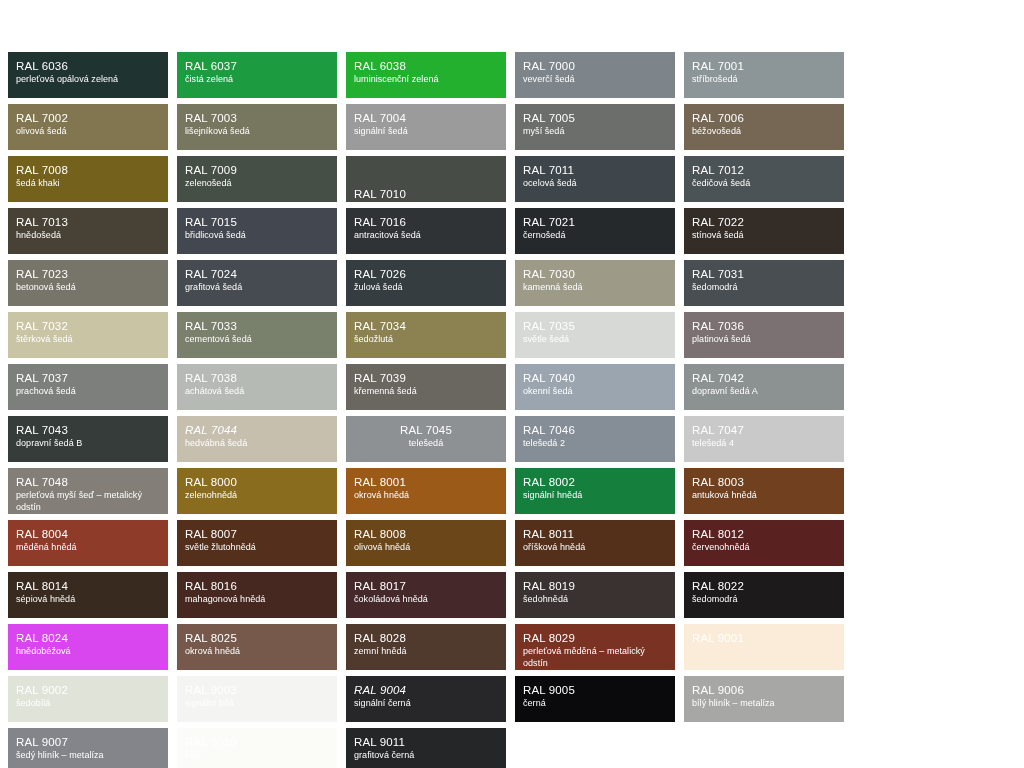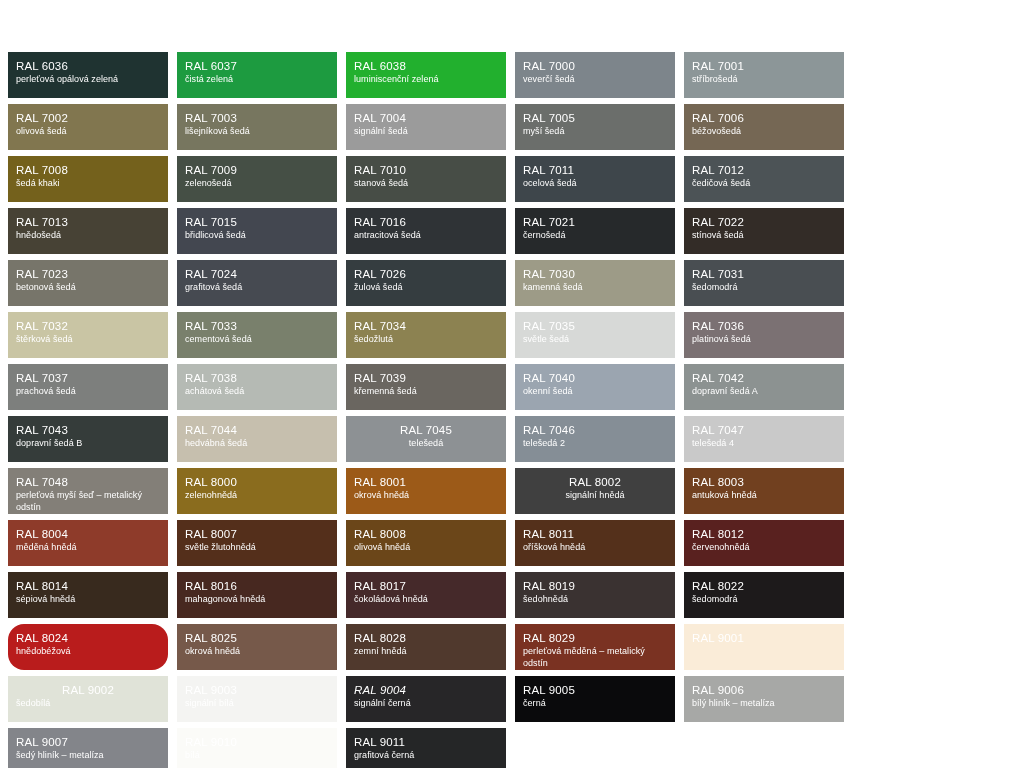--- a/index.html
+++ b/index.html
@@ -102,21 +102,21 @@
       </div>
       <div class="swatch" style="background: rgb(116, 97, 28);">
         <div class="swatch-code" style="color: rgb(255, 255, 255);">RAL 7008</div>
         <div class="swatch-name" style="color: rgb(255, 255, 255);">šedá khaki</div>
       </div>
       <div class="swatch" style="background: rgb(69, 79, 69);">
         <div class="swatch-code" style="color: rgb(255, 255, 255);">RAL 7009</div>
         <div class="swatch-name" style="color: rgb(255, 255, 255);">zelenošedá</div>
       </div>
       <div class="swatch" style="background: rgb(71, 77, 70);">
-        <div class="swatch-code" style="color: rgb(255, 255, 255);">RAL 7010</div>
+        <div class="swatch-code" style="color: rgb(255, 255, 255); margin-top: 24px;">RAL 7010</div>
         <div class="swatch-name" style="color: rgb(255, 255, 255);">stanová šedá</div>
       </div>
       <div class="swatch" style="background: rgb(62, 70, 75);">
         <div class="swatch-code" style="color: rgb(255, 255, 255);">RAL 7011</div>
         <div class="swatch-name" style="color: rgb(255, 255, 255);">ocelová šedá</div>
       </div>
       <div class="swatch" style="background: rgb(76, 83, 86);">
         <div class="swatch-code" style="color: rgb(255, 255, 255);">RAL 7012</div>
         <div class="swatch-name" style="color: rgb(255, 255, 255);">čedičová šedá</div>
       </div>
@@ -198,21 +198,21 @@
       </div>
       <div class="swatch" style="background: rgb(140, 146, 145);">
         <div class="swatch-code" style="color: rgb(255, 255, 255);">RAL 7042</div>
         <div class="swatch-name" style="color: rgb(255, 255, 255);">dopravní šedá A</div>
       </div>
       <div class="swatch" style="background: rgb(53, 60, 58);">
         <div class="swatch-code" style="color: rgb(255, 255, 255);">RAL 7043</div>
         <div class="swatch-name" style="color: rgb(255, 255, 255);">dopravní šedá B</div>
       </div>
       <div class="swatch" style="background: rgb(198, 191, 174);">
-        <div class="swatch-code" style="color: rgb(255, 255, 255);">RAL 7044</div>
+        <div class="swatch-code" style="color: rgb(255, 255, 255); font-style: italic;">RAL 7044</div>
         <div class="swatch-name" style="color: rgb(255, 255, 255);">hedvábná šedá</div>
       </div>
       <div class="swatch" style="background: rgb(141, 145, 148); text-align: center;">
         <div class="swatch-code" style="color: rgb(255, 255, 255);">RAL 7045</div>
         <div class="swatch-name" style="color: rgb(255, 255, 255);">telešedá</div>
       </div>
       <div class="swatch" style="background: rgb(133, 142, 150);">
         <div class="swatch-code" style="color: rgb(255, 255, 255);">RAL 7046</div>
         <div class="swatch-name" style="color: rgb(255, 255, 255);">telešedá 2</div>
       </div>
@@ -225,21 +225,21 @@
         <div class="swatch-name" style="color: rgb(255, 255, 255);">perleťová myší šeď – metalický odstín</div>
       </div>
       <div class="swatch" style="background: rgb(138, 108, 30);">
         <div class="swatch-code" style="color: rgb(255, 255, 255);">RAL 8000</div>
         <div class="swatch-name" style="color: rgb(255, 255, 255);">zelenohnědá</div>
       </div>
       <div class="swatch" style="background: rgb(156, 90, 24);">
         <div class="swatch-code" style="color: rgb(255, 255, 255);">RAL 8001</div>
         <div class="swatch-name" style="color: rgb(255, 255, 255);">okrová hnědá</div>
       </div>
-      <div class="swatch" style="background: #404040; text-align: center;">
+      <div class="swatch" style="background: #15803d;">
         <div class="swatch-code" style="color: rgb(255, 255, 255);">RAL 8002</div>
         <div class="swatch-name" style="color: rgb(255, 255, 255);">signální hnědá</div>
       </div>
       <div class="swatch" style="background: rgb(113, 64, 31);">
         <div class="swatch-code" style="color: rgb(255, 255, 255);">RAL 8003</div>
         <div class="swatch-name" style="color: rgb(255, 255, 255);">antuková hnědá</div>
       </div>
       <div class="swatch" style="background: rgb(142, 59, 42);">
         <div class="swatch-code" style="color: rgb(255, 255, 255);">RAL 8004</div>
         <div class="swatch-name" style="color: rgb(255, 255, 255);">měděná hnědá</div>
@@ -273,42 +273,42 @@
         <div class="swatch-name" style="color: rgb(255, 255, 255);">čokoládová hnědá</div>
       </div>
       <div class="swatch" style="background: rgb(58, 50, 49);">
         <div class="swatch-code" style="color: rgb(255, 255, 255);">RAL 8019</div>
         <div class="swatch-name" style="color: rgb(255, 255, 255);">šedohnědá</div>
       </div>
       <div class="swatch" style="background: rgb(29, 26, 27);">
         <div class="swatch-code" style="color: rgb(255, 255, 255);">RAL 8022</div>
         <div class="swatch-name" style="color: rgb(255, 255, 255);">šedomodrá</div>
       </div>
-      <div class="swatch" style="background: #b91c1c; border-radius: 16px;">
+      <div class="swatch" style="background: #d946ef;">
         <div class="swatch-code" style="color: rgb(255, 255, 255);">RAL 8024</div>
         <div class="swatch-name" style="color: rgb(255, 255, 255);">hnědobéžová</div>
       </div>
       <div class="swatch" style="background: rgb(118, 89, 74);">
         <div class="swatch-code" style="color: rgb(255, 255, 255);">RAL 8025</div>
         <div class="swatch-name" style="color: rgb(255, 255, 255);">okrová hnědá</div>
       </div>
       <div class="swatch" style="background: rgb(80, 57, 45);">
         <div class="swatch-code" style="color: rgb(255, 255, 255);">RAL 8028</div>
         <div class="swatch-name" style="color: rgb(255, 255, 255);">zemní hnědá</div>
       </div>
       <div class="swatch" style="background: rgb(122, 50, 34);">
         <div class="swatch-code" style="color: rgb(255, 255, 255);">RAL 8029</div>
         <div class="swatch-name" style="color: rgb(255, 255, 255);">perleťová měděná – metalický odstín</div>
       </div>
       <div class="swatch" style="background: rgb(250, 236, 216);">
         <div class="swatch-code" style="color: rgb(255, 255, 255);">RAL 9001</div>
         <div class="swatch-name" style="color: rgb(255, 255, 255); margin-top: 36px;">krémová</div>
       </div>
       <div class="swatch" style="background: rgb(224, 227, 216);">
-        <div class="swatch-code" style="color: rgb(255, 255, 255); text-align: center;">RAL 9002</div>
+        <div class="swatch-code" style="color: rgb(255, 255, 255);">RAL 9002</div>
         <div class="swatch-name" style="color: rgb(255, 255, 255);">šedobílá</div>
       </div>
       <div class="swatch" style="background: rgb(244, 244, 242);">
         <div class="swatch-code" style="color: rgb(255, 255, 255);">RAL 9003</div>
         <div class="swatch-name" style="color: rgb(255, 255, 255);">signální bílá</div>
       </div>
       <div class="swatch" style="background: rgb(39, 38, 40);">
         <div class="swatch-code" style="color: rgb(255, 255, 255); font-style: italic;">RAL 9004</div>
         <div class="swatch-name" style="color: rgb(255, 255, 255);">signální černá</div>
       </div>

